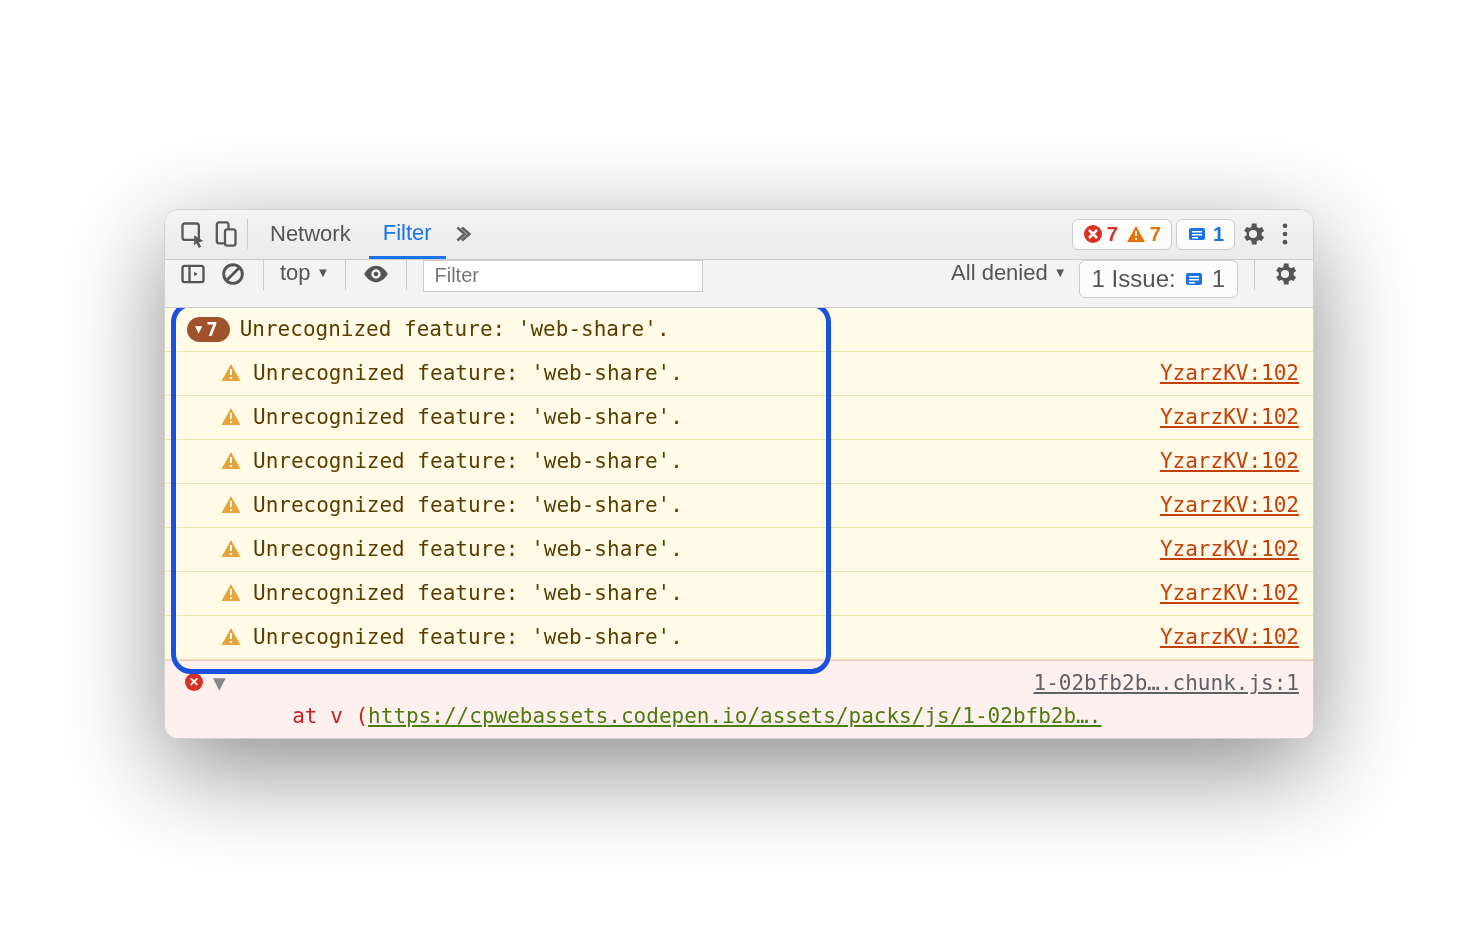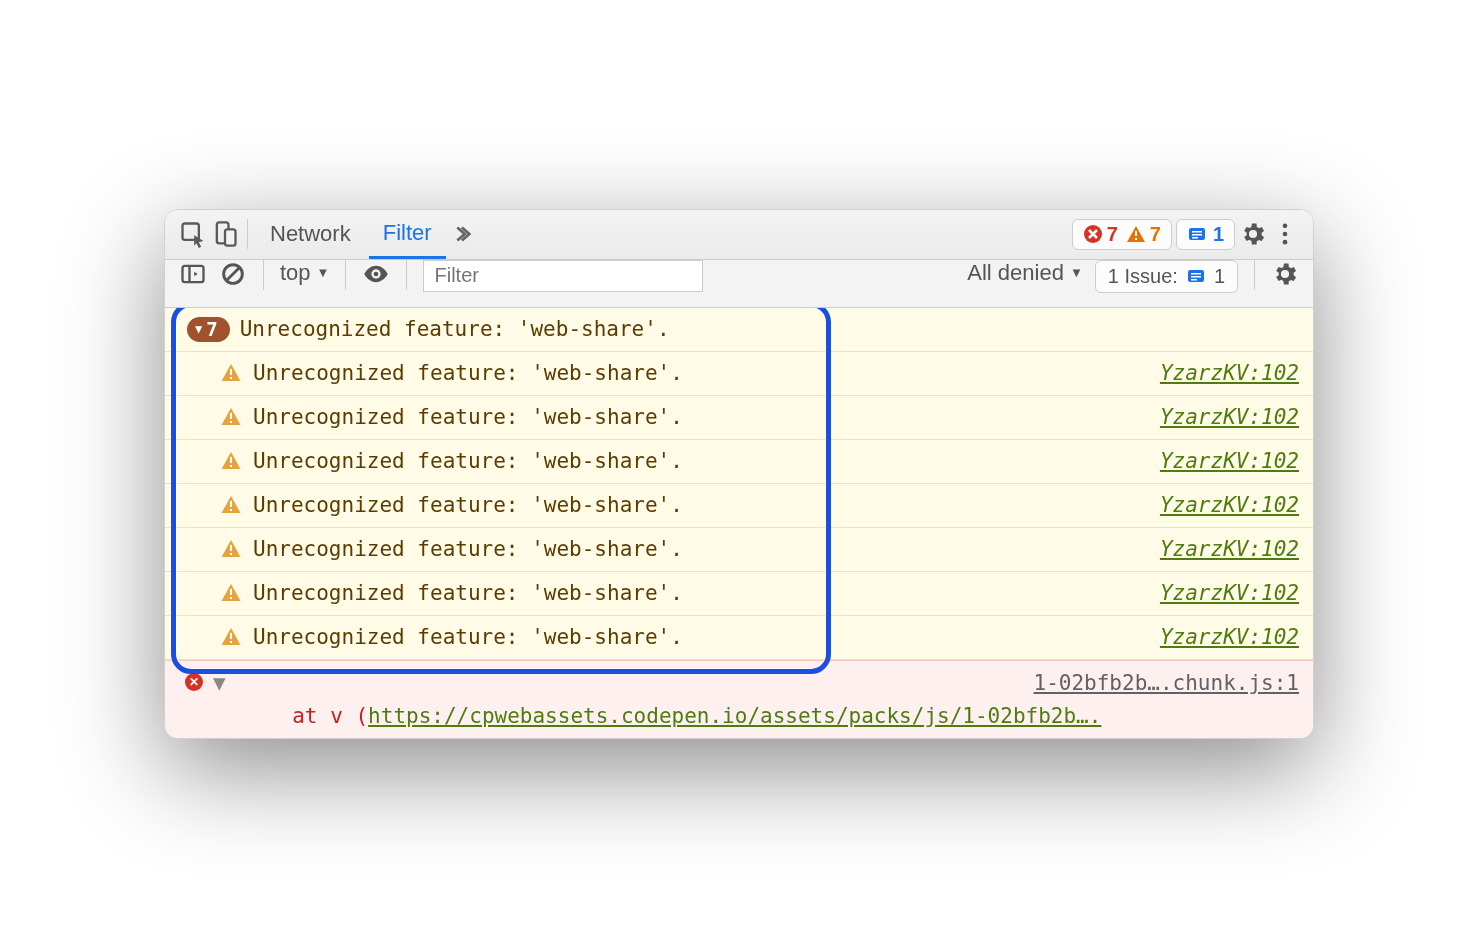--- a/index.html
+++ b/index.html
@@ -72,39 +72,39 @@
   }
   .ctx {
     display:flex; align-items:center; gap:6px; font-size:22px;
   }
   .filter-input {
     flex:0 0 auto; width:280px; height:32px; border:1px solid #ccc; background:#fff;
     font-size:20px; padding:2px 10px; color:#888;
   }
   .btn-outline {
     border:1px solid #ccc; border-radius:6px; padding:4px 12px; background:#fcfcfc;
-    display:flex; align-items:center; gap:8px; font-size:20px;
+    display:flex; align-items:center; gap:8px; font-size:24px;
   }
   
   .console-body {
     font-family: Menlo, Consolas, monospace;
     font-size: 21px;
     position: relative;
     overflow:hidden;
   }
   .warn-row {
     display:flex; align-items:center;
     background:#fffbe6;
     border-bottom:1px solid #f0e5a6;
     padding: 6px 14px 6px 22px;
     color:#5c3c00;
     min-height:44px;
   }
   .warn-row .msg { flex:1; }
-  .warn-row .src { color:#4d7c0f; text-decoration:underline; cursor:pointer;font-style:italic; }
+  .warn-row .src { color:#c2410c; text-decoration:underline; cursor:pointer; }
   .group-head {
     display:flex; align-items:center; gap:10px; background:#fffbe6;
     border-bottom:1px solid #f0e5a6; padding:6px 12px 6px 22px;
     min-height:44px;
   }
   .count-pill {
     background:#a0522c; color:#fff; border-radius:14px; padding:1px 12px 2px 8px;
     font-weight:700; font-size:19px; display:flex; align-items:center; gap:4px;
   }
   .count-pill .tri { font-size:12px; }

